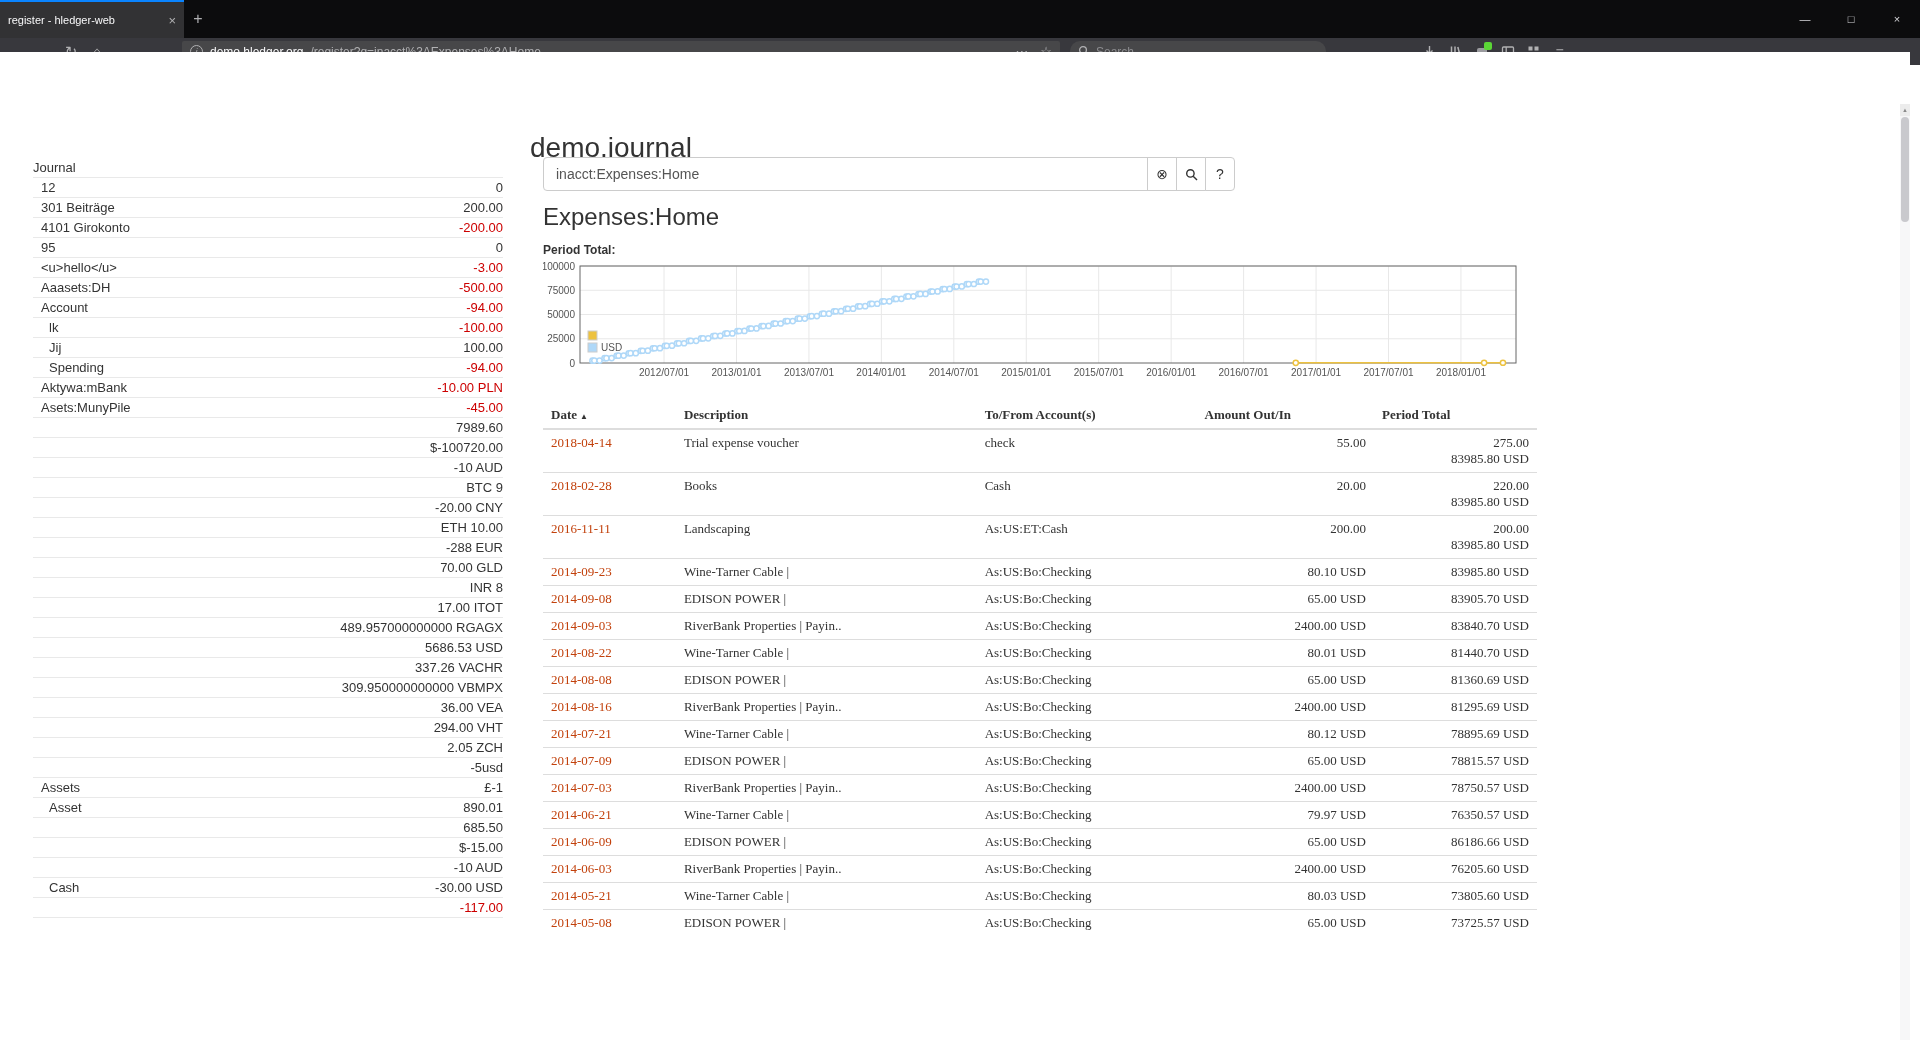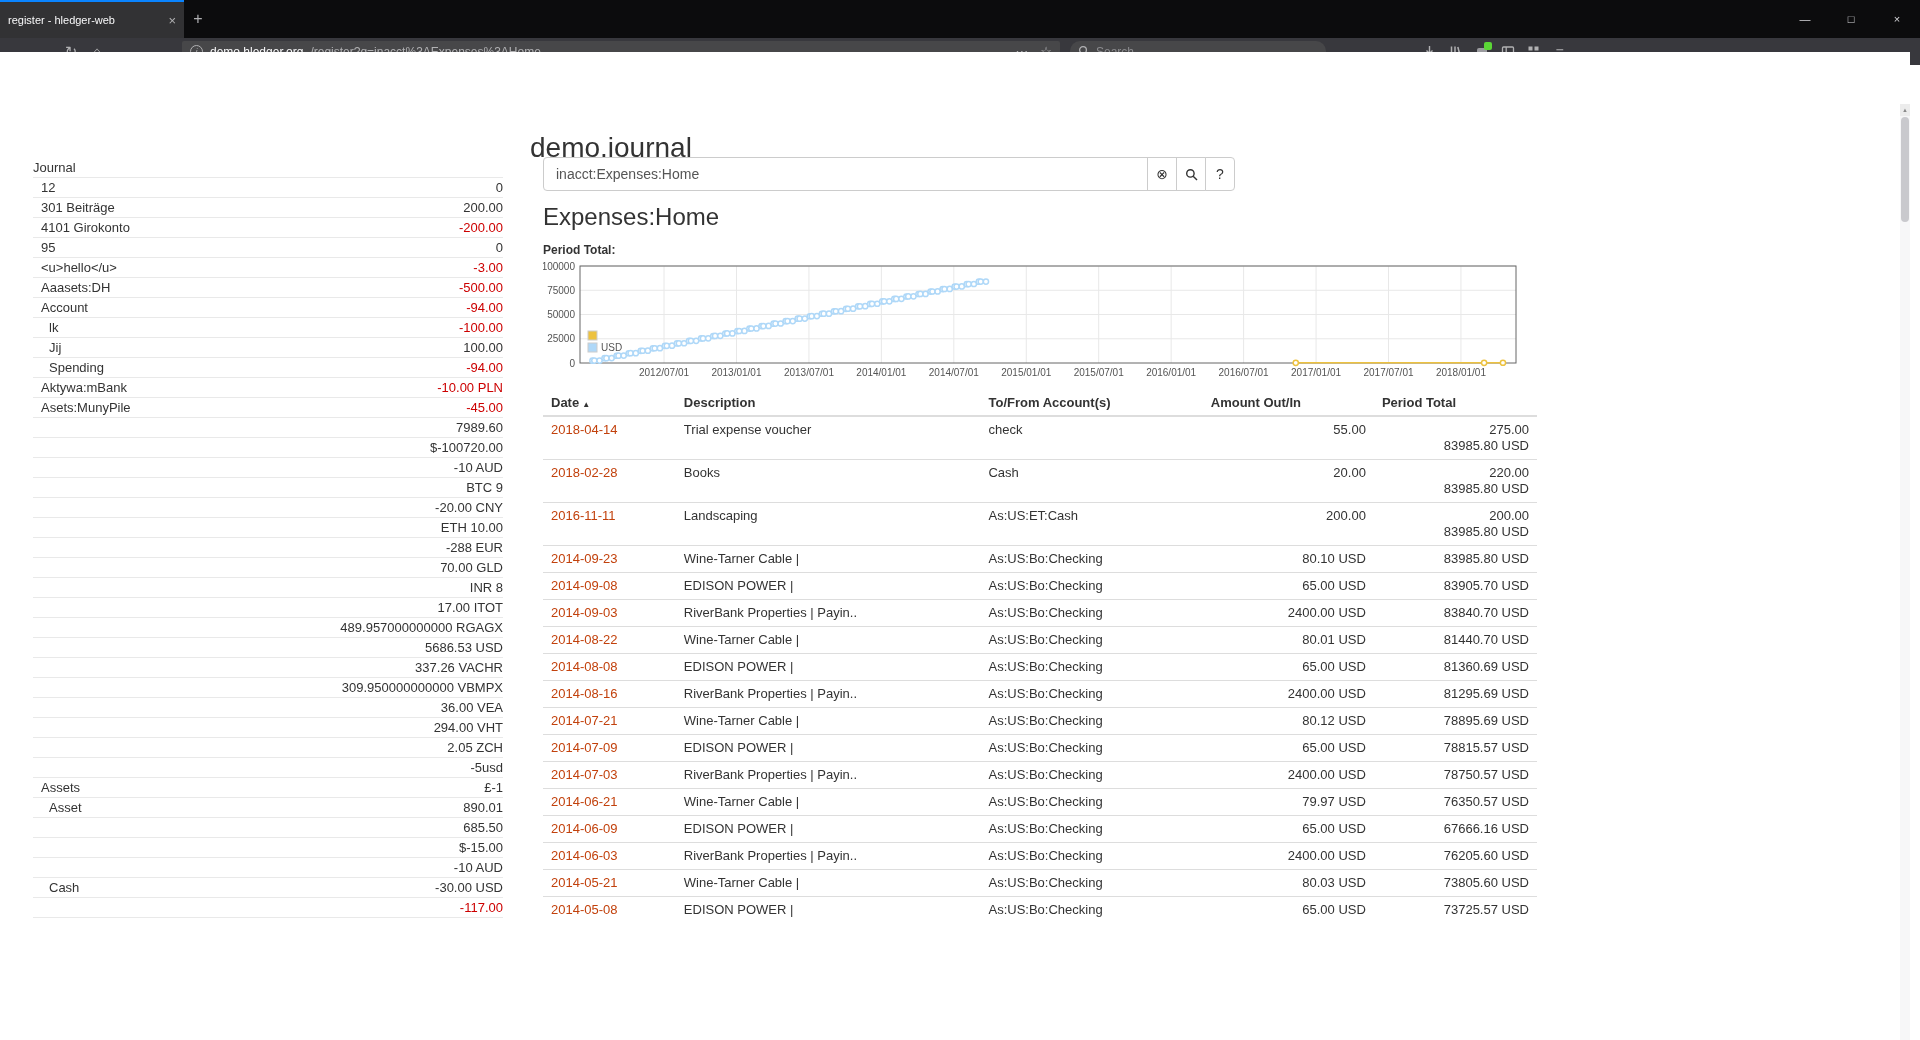--- a/index.html
+++ b/index.html
@@ -58,21 +58,21 @@
                  padding:6px 12px; font-size:14px; color:#555; outline:none;
                  font-family:"Liberation Sans","DejaVu Sans",sans-serif; }
   .btn { height:34px; width:30px; border:1px solid #ccc; background:#fff; color:#333;
          font-size:14px; display:flex; align-items:center; justify-content:center;
          margin-left:-1px; cursor:default; }
   .btn-last { border-radius:0 4px 4px 0; }
   .account-heading { margin-top:13px; font-size:24px; font-weight:normal; line-height:26px; }
   .chart-label { margin-top:13px; font-size:12px; font-weight:bold; line-height:14px; }
   .chart-svg { display:block; margin-top:0; }
 
-  table.register { margin-top:8px; width:994px; border-collapse:collapse; font-size:13px; }
+  table.register { margin-top:20px; width:994px; border-collapse:collapse; font-size:13px;font-family:Liberation Serif, serif; }
   .register th { text-align:left; padding:5px 8px; border-bottom:2px solid #ddd;
                  font-weight:bold; white-space:nowrap; }
   .register td { padding:5px 8px; border-top:1px solid #ddd; vertical-align:top;
                  line-height:16px; white-space:nowrap; }
   .num { text-align:right; }
   .register a { color:#c2410c; text-decoration:none; }
   .sort-caret { font-size:8px; margin-left:3px; }
 
   
   .scrollbar { position:absolute; top:52px; right:0; width:10px; height:988px; background:#f7f7f8; }
@@ -613,21 +613,21 @@
             <td class="num">
               <div>76350.57 USD</div>
             </td>
           </tr>
           <tr>
             <td><a href="#">2014-06-09</a></td>
             <td>EDISON POWER |</td>
             <td>As:US:Bo:Checking</td>
             <td class="num">65.00 USD</td>
             <td class="num">
-              <div>67666.16 USD</div>
+              <div>86186.66 USD</div>
             </td>
           </tr>
           <tr>
             <td><a href="#">2014-06-03</a></td>
             <td>RiverBank Properties | Payin..</td>
             <td>As:US:Bo:Checking</td>
             <td class="num">2400.00 USD</td>
             <td class="num">
               <div>76205.60 USD</div>
             </td>

